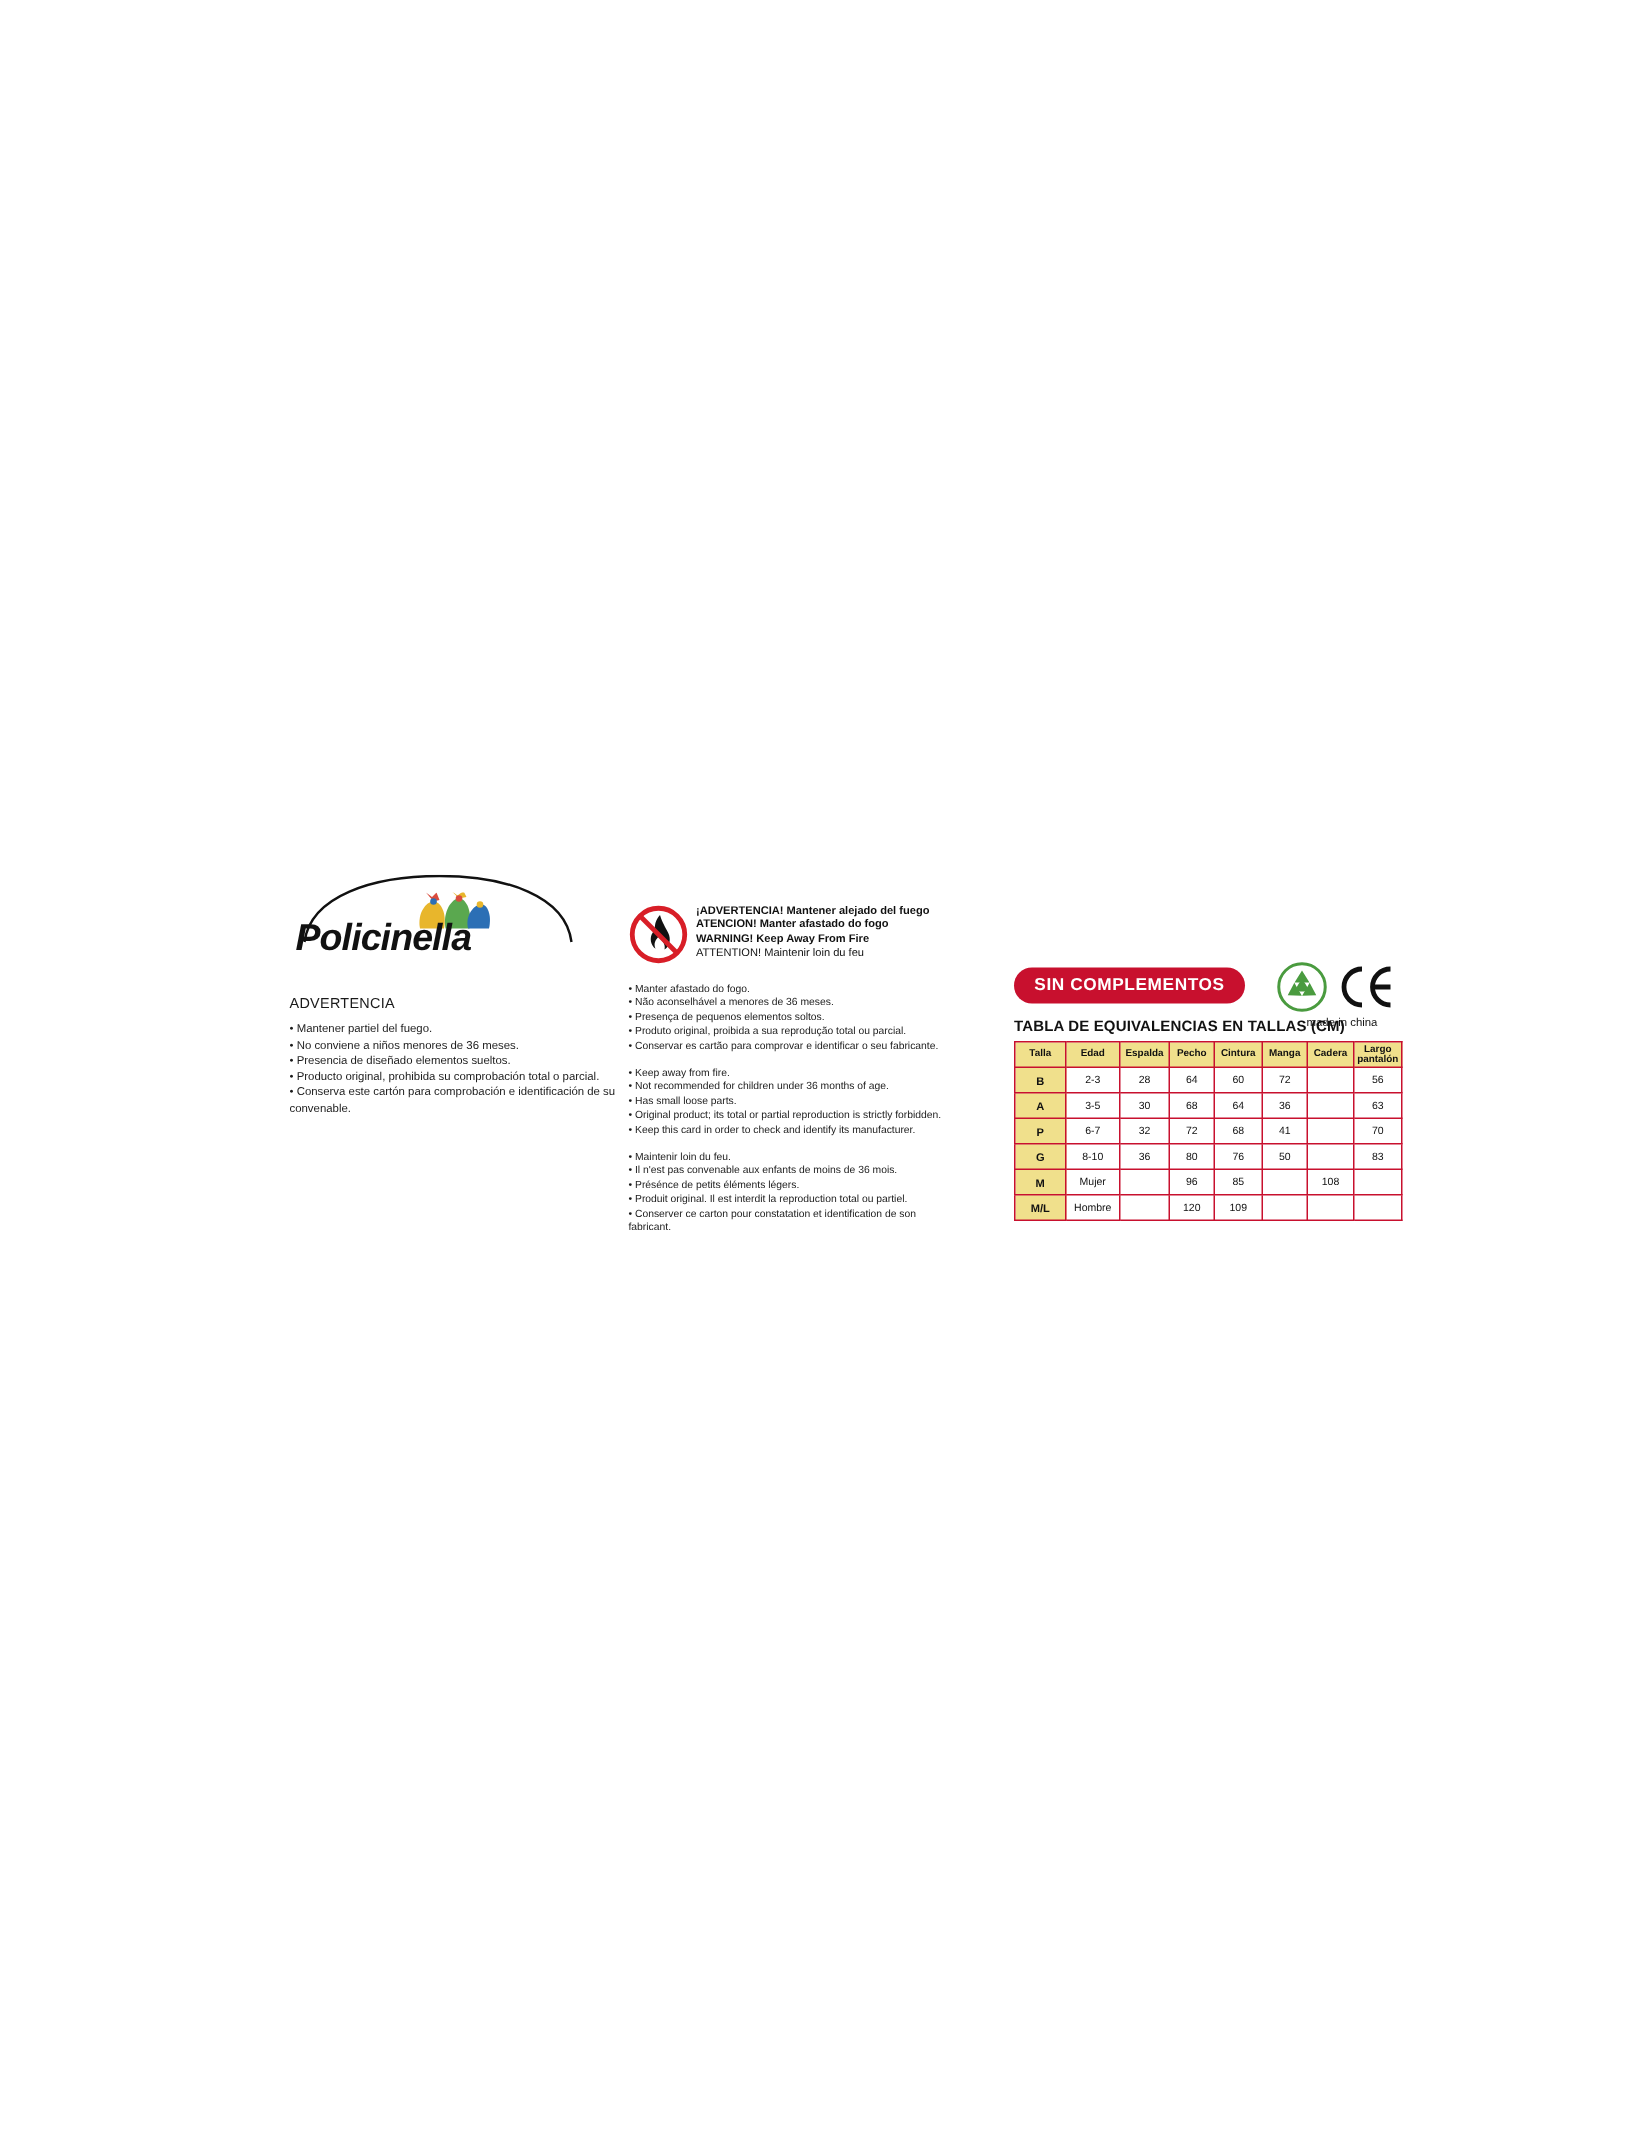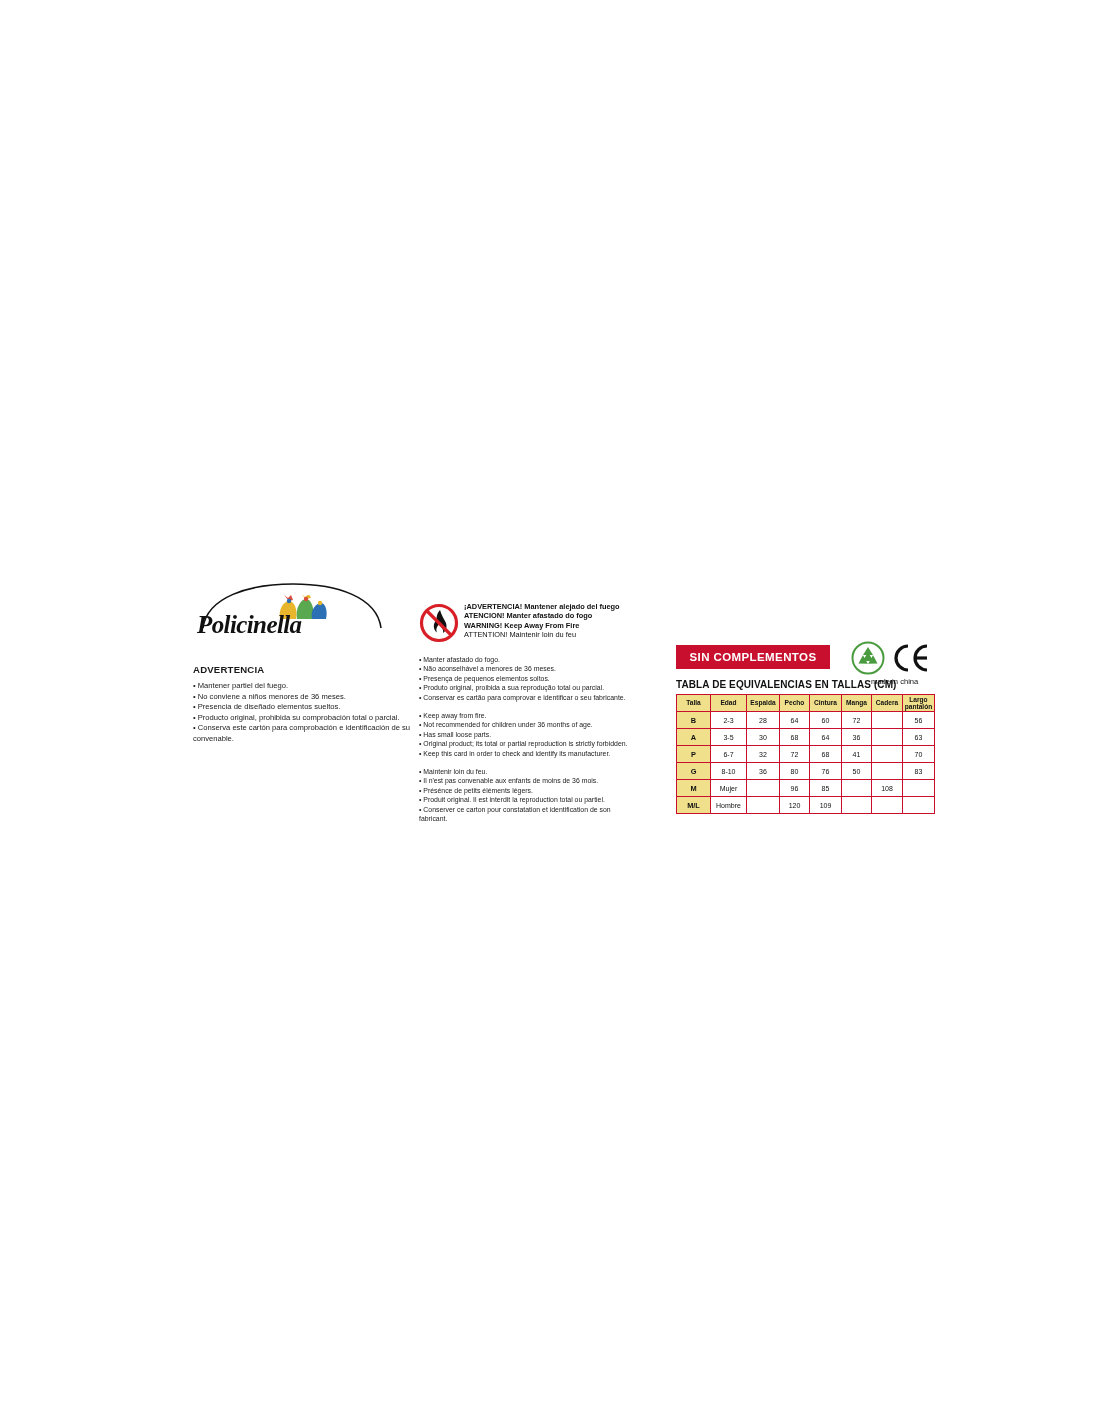--- a/index.html
+++ b/index.html
@@ -41,21 +41,21 @@
     top: 0px;
     width: 182px;
     height: 46px;
     overflow: hidden;
   }
   .logo-arc svg { display: block; }
   .logo-word {
     position: absolute;
     left: 0px;
     top: 28px;
-    font-family: Liberation Serif, serif;
+    font-family: Liberation Sans, sans-serif;
     font-style: italic;
     font-weight: 700;
     font-size: 25px;
     letter-spacing: -0.6px;
     color: #111;
     white-space: nowrap;
   }
   .logo-figs {
     position: absolute;
     left: 79px;
@@ -69,21 +69,21 @@
     font-size: 9.4px;
     line-height: 14.4px;
     color: #1b1b1b;
   }
   .addr .strong { font-weight: 700; }
   .addr .ital { font-style: italic; }
 
   .adv-title {
     margin-top: 13px;
     font-size: 9.6px;
-    font-weight: 700;
+    font-weight: 400;
     letter-spacing: 0.2px;
   }
   .bullets {
     margin-top: 6px;
     font-size: 7.6px;
     line-height: 10.6px;
     color: #1b1b1b;
   }
   .bullets div { white-space: nowrap; }
   .bullets div.wrapline { white-space: normal; width: 228px; }
@@ -137,20 +137,21 @@
     width: 154px;
     height: 24px;
     background: #c8102e;
     color: #ffffff;
     font-size: 11.5px;
     font-weight: 700;
     letter-spacing: 0.4px;
     display: flex;
     align-items: center;
     justify-content: center;
+    border-radius: 12px;
   }
   .badges {
     position: absolute;
     left: 175px;
     top: -4px;
     width: 100px;
     height: 48px;
   }
   .recycle {
     position: absolute;

